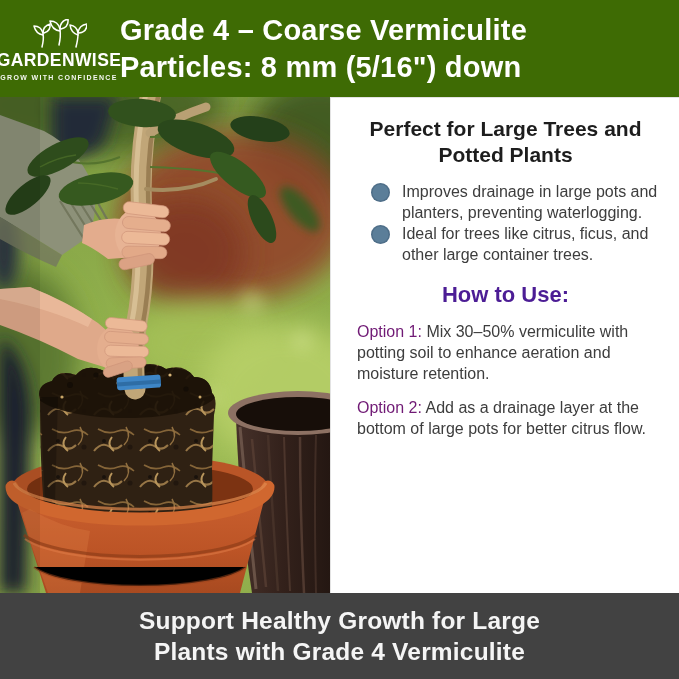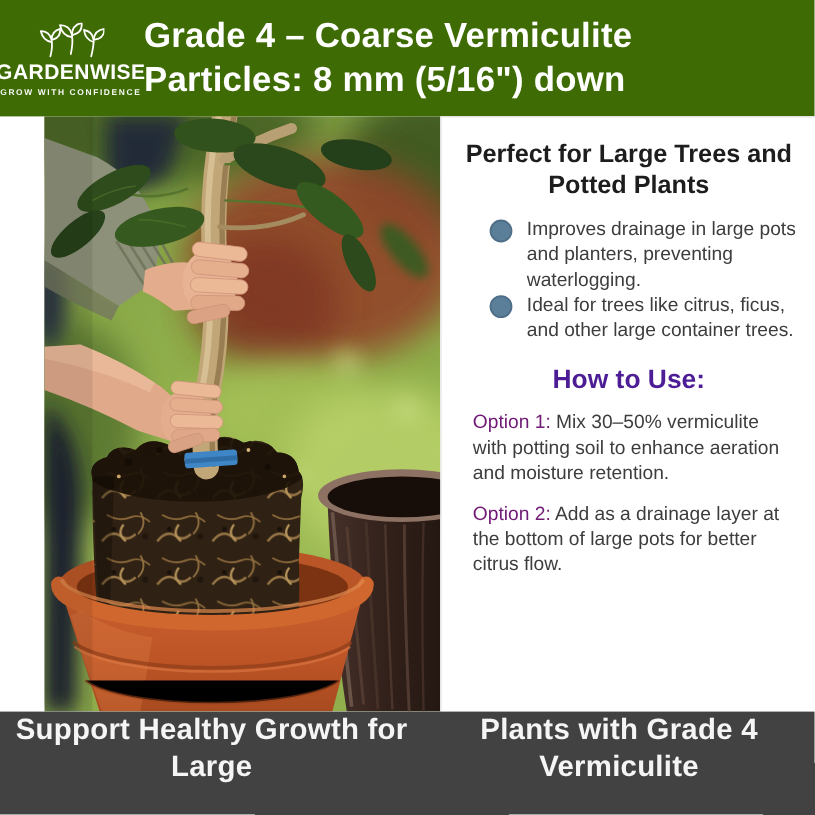--- a/index.html
+++ b/index.html
@@ -9,35 +9,35 @@
 
   
   .top-banner { height:97px; display:flex; align-items:center; background:#3e6b04; }
   .logo { width:118px; flex:none; display:flex; flex-direction:column; align-items:center; padding-top:3px; }
   .logo svg { display:block; }
   .brand-name { color:#ffffff; font-weight:700; font-size:17.5px; letter-spacing:.4px; margin-top:1px; }
   .brand-tagline { color:#ffffff; font-weight:700; font-size:7px; letter-spacing:1.35px; margin-top:3px; opacity:.95; }
   .header-title { flex:1; color:#ffffff; font-weight:700; font-size:29px; line-height:37px; letter-spacing:.2px; padding-left:2px; }
 
   
-  .content { display:flex; height:513px;margin-left:37px; }
+  .content { display:flex; height:513px; }
   .photo { width:330px; height:496px; flex:none; }
   .photo svg { display:block; width:330px; height:496px; }
 
   .info-panel { flex:1; background:#ffffff; padding:19px 12px 0 14px; box-shadow:inset 1px 1px 0 #e3e3e3; }
   .panel-heading { text-align:center; font-size:21px; line-height:26px; font-weight:700; color:#1d1d1d; }
   .benefits { list-style:none; margin-top:13px; display:flex; flex-direction:column; padding-left:27px; padding-right:2px; }
   .benefit { display:flex; gap:12px; font-size:16px; line-height:21px; color:#3d3d3d; }
   .bullet-dot { width:19px; height:19px; border-radius:50%; background:#5b7e99; flex:none; margin-top:2px; box-shadow:inset 0 0 0 1.5px rgba(20,40,60,.18); }
   .htu-heading { text-align:center; font-size:22px; font-weight:700; color:#4c1d95; margin-top:17px; }
   .option { font-size:16px; line-height:21px; color:#3d3d3d; margin-top:13px; padding-left:13px; padding-right:4px; }
   .option-label { font-weight:400; color:#701a75; }
 
   
-  .bottom-banner { position:absolute; left:0; right:0; bottom:0; height:86px; display:flex; flex-direction:row; justify-content:center; text-align:center; color:#f5f5f5; font-weight:700; font-size:24.5px; line-height:31px; background:#424242; letter-spacing:.2px; }
+  .bottom-banner { position:absolute; left:0; right:0; bottom:0; height:86px; display:flex; flex-direction:column; justify-content:center; text-align:center; color:#f5f5f5; font-weight:700; font-size:24.5px; line-height:31px; background:#424242; letter-spacing:.2px; }
 </style>
 </head>
 <body>
 
 <div class="canvas">
 
   <header class="top-banner" style="background: rgb(62, 107, 4);">
     <div class="logo">
       <span>
         <svg width="56" height="30" viewBox="0 0 56 30" fill="none" stroke="#ffffff" stroke-width="1.5" stroke-linecap="round" stroke-linejoin="round">

